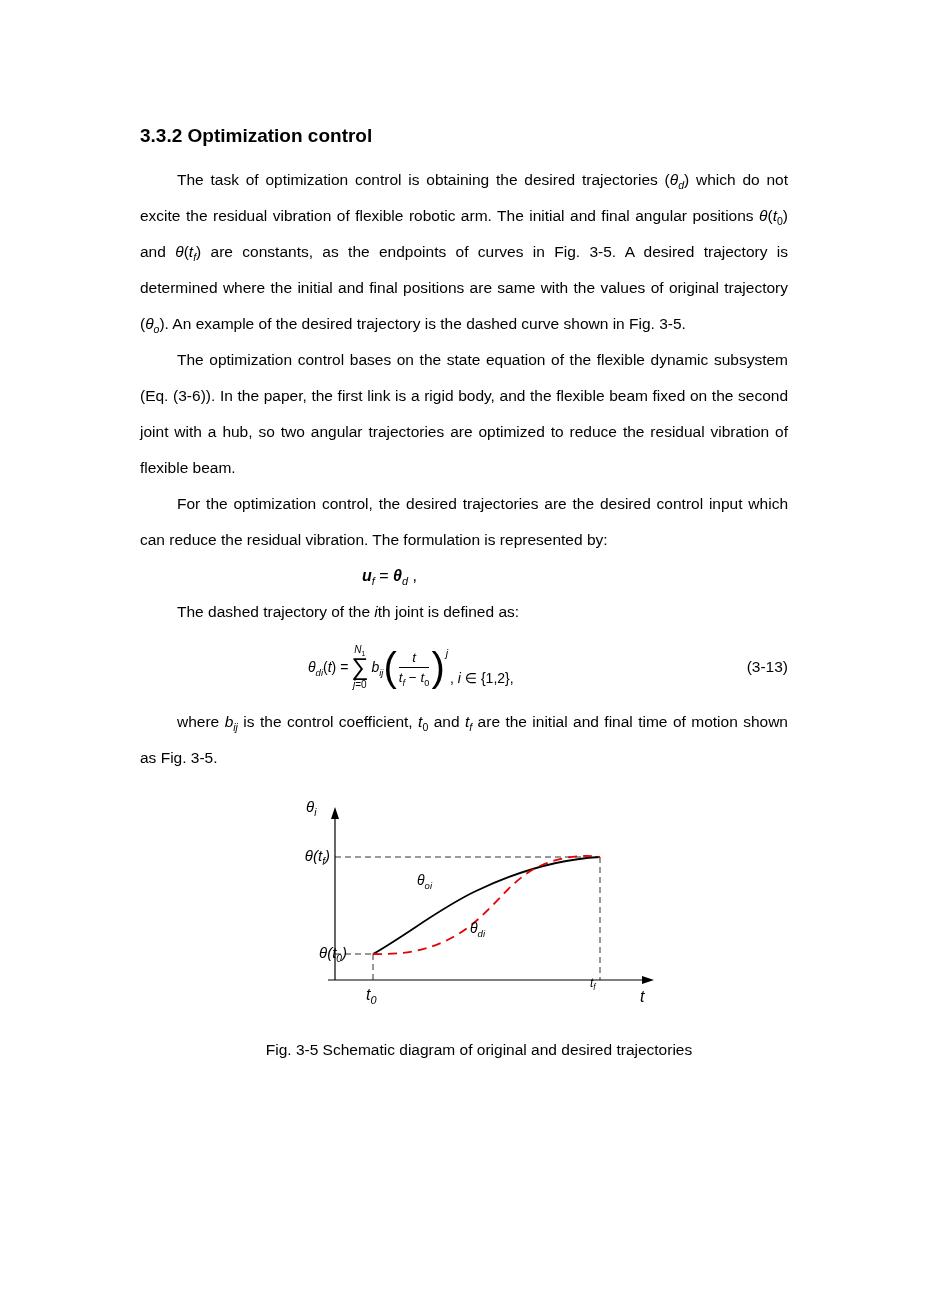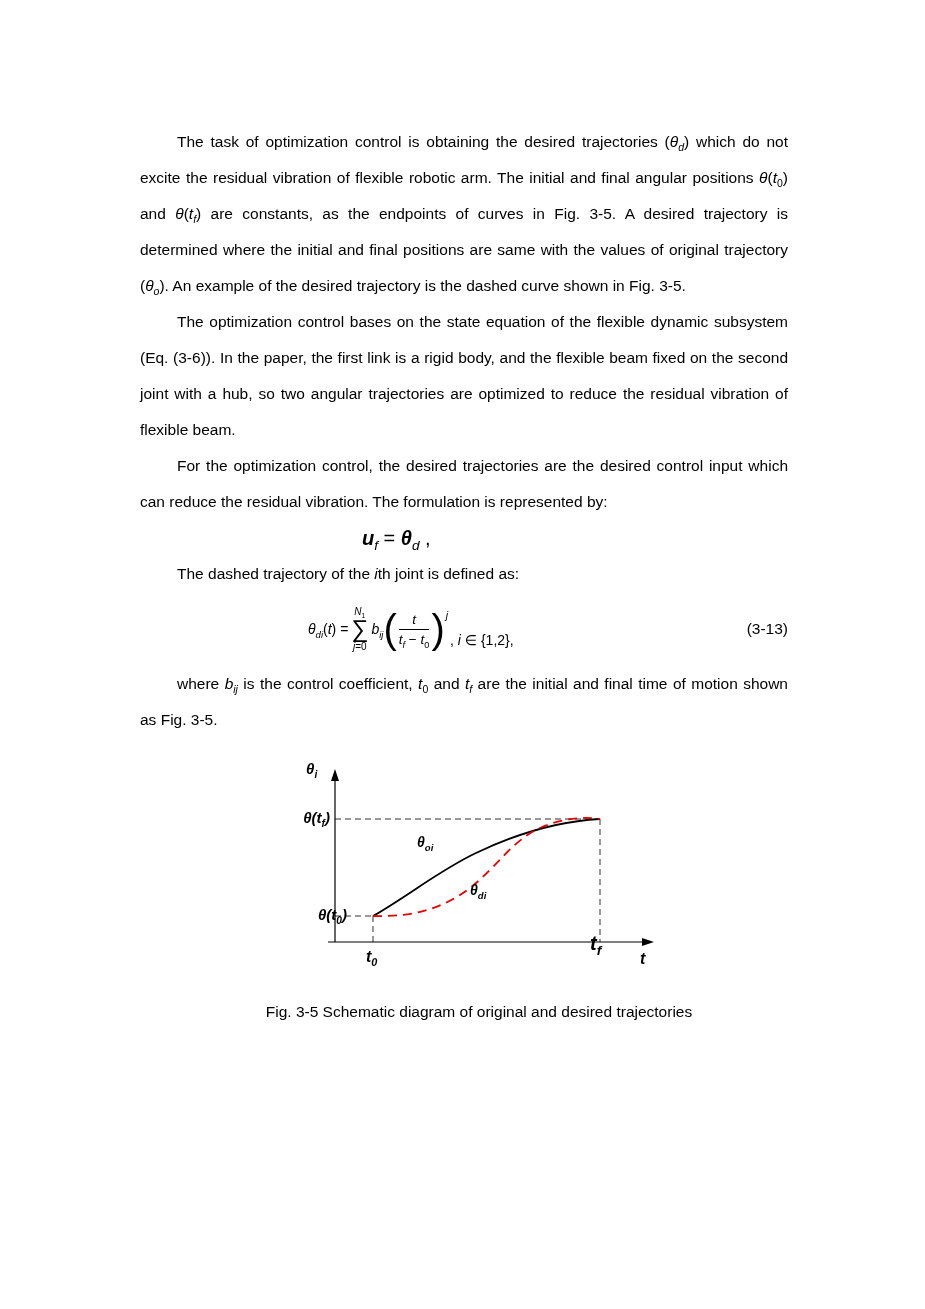--- a/index.html
+++ b/index.html
@@ -31,21 +31,21 @@
   .body-par {
     font-size:15.5px;
     line-height:36px;
     text-align:justify;
     text-indent:37px;
   }
   sub { font-size:0.68em; line-height:0; }
 
   
   .eq-line {
-    font-size:20px;
+    font-size:16px;
     line-height:36px;
     padding-left:222px;
   }
 
   
   .eq-row {
     display:flex;
     align-items:center;
     margin:8px 0;
     min-height:58px;
@@ -104,45 +104,45 @@
     width:400px;
     height:222px;
     margin:26px 0 0 150px;
   }
   .figure-wrap svg { position:absolute; left:0; top:0; }
   .fl {
     position:absolute;
     font-size:15px;
     font-style:italic;
     white-space:nowrap;
-    font-weight:bold;
   }
   .fl-ylabel  { left:16px;  top:-4px; }
   .fl-ytop    { left:0;     top:45px;  width:40px; text-align:right; }
   .fl-ybottom { left:17px;     top:142px; width:40px; text-align:right; }
   .fl-xt0     { left:76px;  top:184px; font-size:16px; }
-  .fl-xtf     { left:300px; top:168px; font-size:20px; }
+  .fl-xtf     { left:300px; top:174px; font-size:12px; }
   .fl-xaxis   { left:350px; top:186px; font-size:16px; }
   .fl-orig    { left:127px; top:70px;  font-size:14px; }
   .fl-des     { left:180px; top:118px; font-size:14px; }
 
   .caption {
     margin-top:16px;
     padding-left:30px;
     text-align:center;
     font-size:15.5px;
     line-height:20px;
   }
 </style>
 </head>
 <body>
 
 <div class="page">
   <div class="content">
 
+    <h2 class="heading">3.3.2 Optimization control</h2>
 
     <p class="body-par"><span>The task of optimization control is obtaining the desired trajectories (</span><span style="font-style: italic;">θ</span><sub style="font-style: italic;">d</sub><span>) which do not excite the residual vibration of flexible robotic arm. The initial and final angular positions </span><span style="font-style: italic;">θ</span><span>(</span><span style="font-style: italic;">t</span><sub>0</sub><span>) and </span><span style="font-style: italic;">θ</span><span>(</span><span style="font-style: italic;">t</span><sub style="font-style: italic;">f</sub><span>) are constants, as the endpoints of curves in Fig. 3-5. A desired trajectory is determined where the initial and final positions are same with the values of original trajectory (</span><span style="font-style: italic;">θ</span><sub style="font-style: italic;">o</sub><span>). An example of the desired trajectory is the dashed curve shown in Fig. 3-5.</span></p>
     <p class="body-par"><span>The optimization control bases on the state equation of the flexible dynamic subsystem (Eq. (3-6)). In the paper, the first link is a rigid body, and the flexible beam fixed on the second joint with a hub, so two angular trajectories are optimized to reduce the residual vibration of flexible beam.</span></p>
     <p class="body-par"><span>For the optimization control, the desired trajectories are the desired control input which can reduce the residual vibration. The formulation is represented by:</span></p>
 
     <div class="eq-line"><span style="font-style: italic; font-weight: bold;">u</span><sub style="font-style: italic;">f</sub><span> = </span><span style="font-style: italic; font-weight: bold;">θ</span><sub style="font-style: italic;">d</sub><span> ,</span></div>
 
     <p class="body-par"><span>The dashed trajectory of the </span><span style="font-style: italic;">i</span><span>th joint is defined as:</span></p>
 
     <div class="eq-row">

